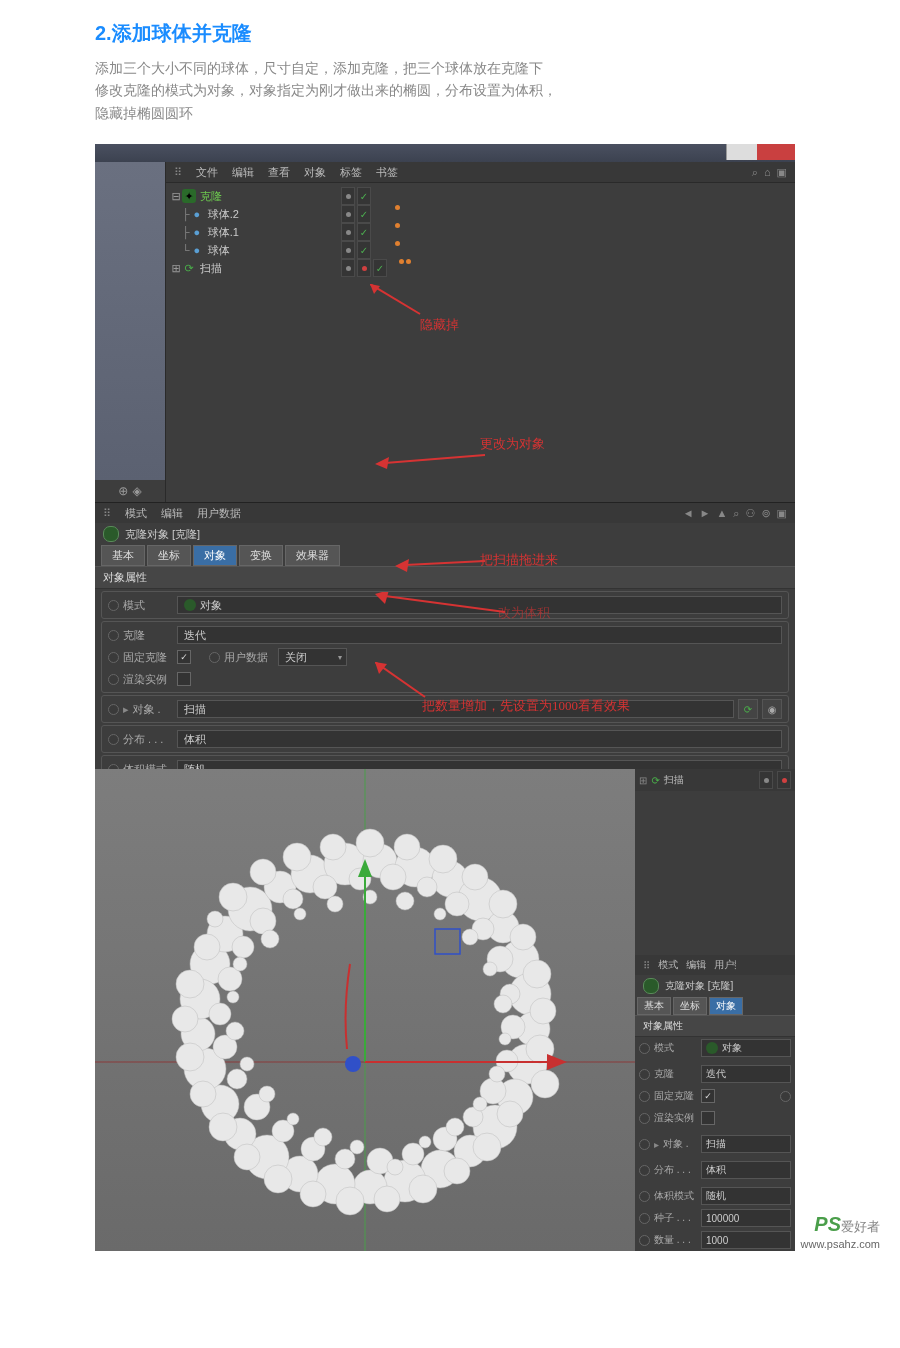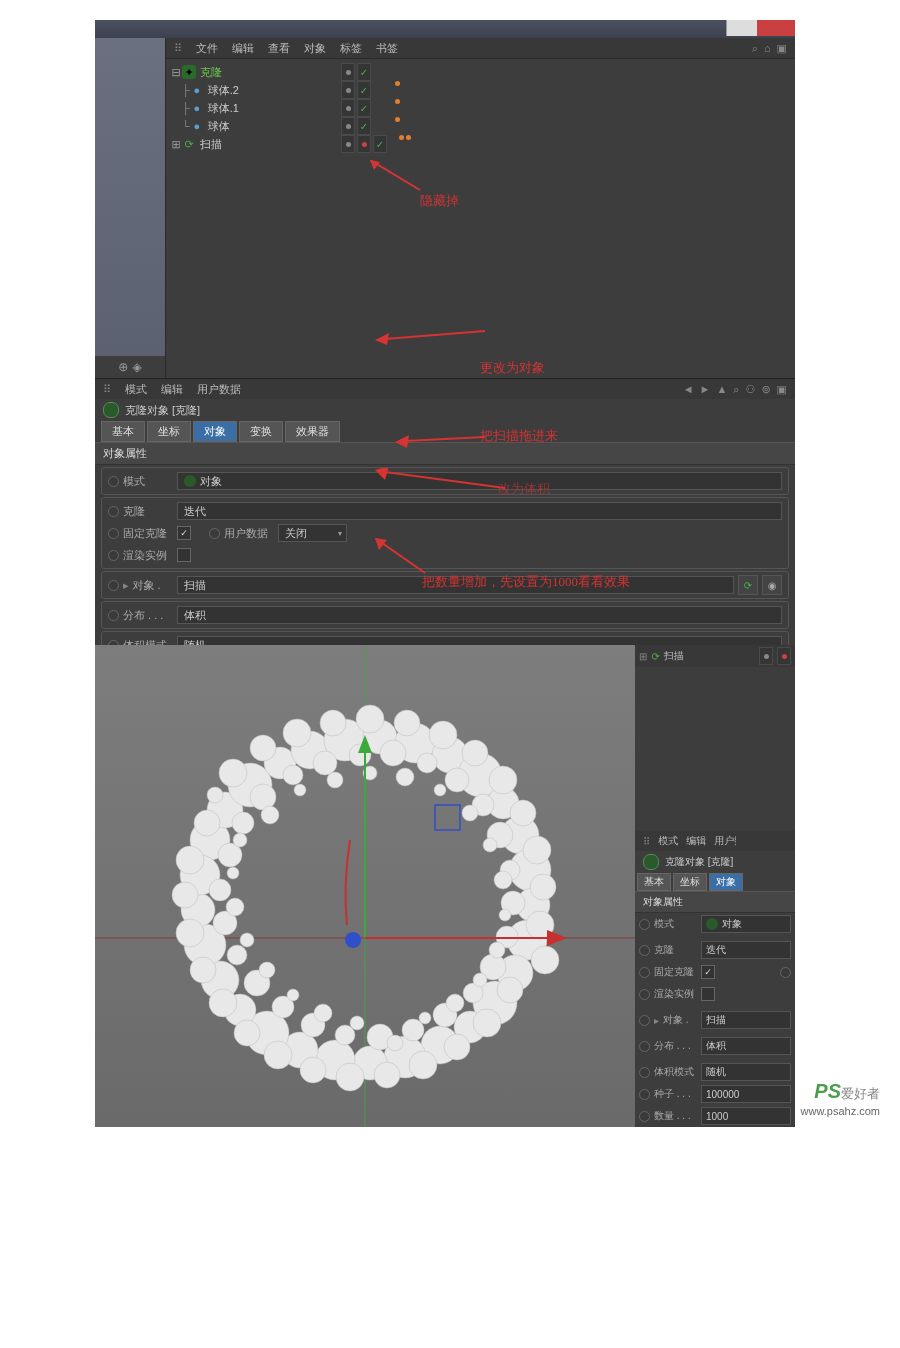--- a/index.html
+++ b/index.html
@@ -334,21 +334,21 @@
 .ring-svg {
   position: absolute;
   top: 0;
   left: 0;
   width: 100%;
   height: 100%;
 }
 .watermark {
   position: absolute;
   right: 20px;
-  bottom: 39px;
+  bottom: 30px;
   font-size: 13px;
   color: #666;
   text-align: right;
 }
 .watermark .logo {
   color: #4a9e4a;
   font-weight: bold;
   font-size: 20px;
   font-style: italic;
 }
@@ -357,20 +357,24 @@
   border-radius: 3px;
   margin: 2px 6px;
   padding: 2px 0;
 }
 </style>
 </head>
 <body>
 
 <div class="page-container">
 
+  <div class="step-title">2.添加球体并克隆</div>
+  <div class="step-desc" style="white-space: pre-line;">添加三个大小不同的球体，尺寸自定，添加克隆，把三个球体放在克隆下
+修改克隆的模式为对象，对象指定为刚才做出来的椭圆，分布设置为体积，
+隐藏掉椭圆圆环</div>
 
   <div class="screenshot screenshot1">
     <div class="titlebar">
       <div class="win-btn"></div>
       <div class="close-btn"></div>
     </div>
     <div class="panel-body">
       <div class="left-slice">
         <div class="left-icons">
           <span>⊕</span>
@@ -612,21 +616,21 @@
         </div>
       </div>
     </div>
 
     <div class="annotation" style="top:172px;left:325px;">隐藏掉</div>
     <svg class="arrow" style="top:140px;left:275px;" width="60" height="40">
         <line x1="0" y1="0" x2="50" y2="30" stroke="#d63333" stroke-width="2"></line>
         <polygon points="0,0 10,2 4,10" fill="#d63333"></polygon>
       </svg>
 
-    <div class="annotation" style="top:291px;left:385px;margin-top:48px;">更改为对象</div>
+    <div class="annotation" style="top:291px;left:385px;">更改为对象</div>
     <svg class="arrow" style="top:305px;left:280px;" width="110" height="20">
         <line x1="110" y1="6" x2="10" y2="14" stroke="#d63333" stroke-width="2"></line>
         <polygon points="0,15 14,8 12,20" fill="#d63333"></polygon>
       </svg>
 
     <div class="annotation" style="top:407px;left:385px;">把扫描拖进来</div>
     <svg class="arrow" style="top:413px;left:300px;" width="90" height="15">
         <line x1="90" y1="4" x2="10" y2="8" stroke="#d63333" stroke-width="2"></line>
         <polygon points="0,9 14,2 12,15" fill="#d63333"></polygon>
       </svg>

